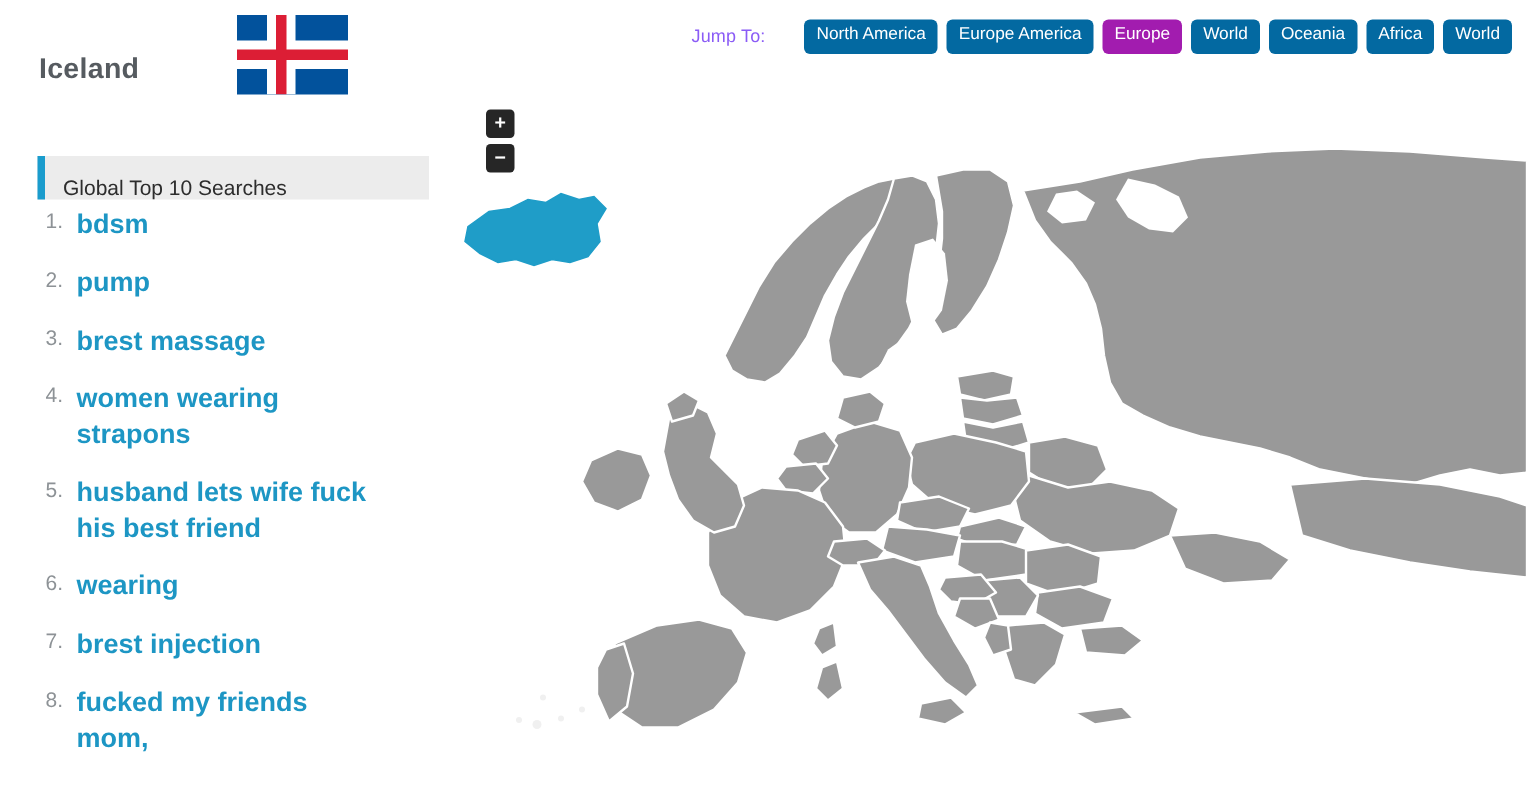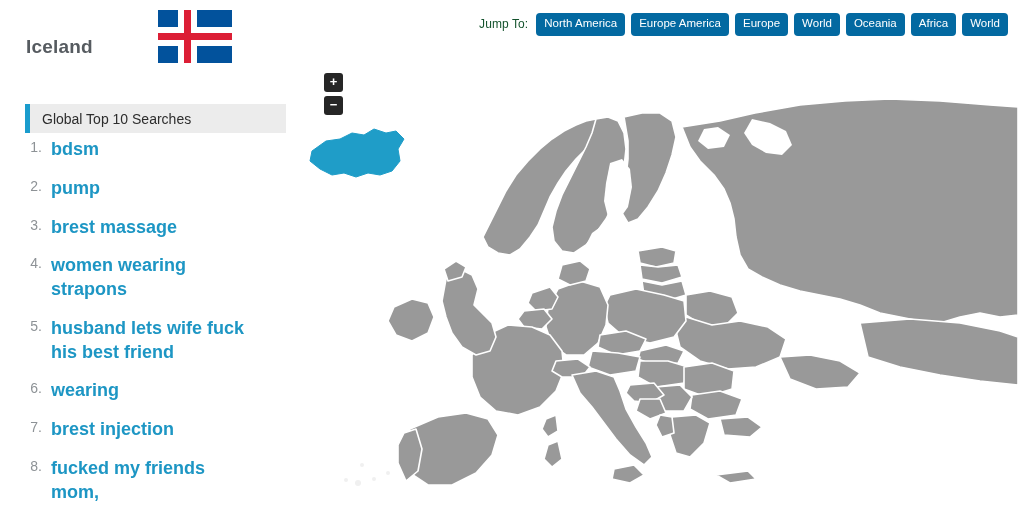--- a/index.html
+++ b/index.html
@@ -12,36 +12,36 @@
     overflow: hidden;
   }
   .page { position: relative; width: 1018px; height: 530px; background:#fff; }
 
   
   .jumpbar {
     position: absolute; top: 13px; right: 10px;
     display: flex; align-items: center; gap: 6px;
   }
   .jumpbar-label {
-    font-size: 12px; color: #14532d; margin-right: 2px;
+    font-size: 12px; color: #8b5cf6; margin-right: 20px;
     white-space: nowrap; letter-spacing: .1px; text-align: right;
   }
   .jump-btn {
     display: inline-block;
     background: #0369a1;
     color: #ffffff;
     font-size: 11.5px;
     line-height: 1;
     padding: 5px 8px 6px 8px;
     border-radius: 4px;
     white-space: nowrap;
     cursor: pointer;
     user-select: none;
   }
-  .jump-btn.active { background: #0369a1; }
+  .jump-btn.active { background: #a21caf; }
 
   
   .country-name {
     position: absolute; left: 26px; top: 36px;
     font-size: 19px; font-weight: bold; color: #565b60;
     letter-spacing: .2px;
   }
   .flag {
     position: absolute; left: 158px; top: 10px;
     width: 74px; height: 53px;
@@ -52,21 +52,21 @@
   .flag .rd { position: absolute; background: #dc1e35; }
   .flag .wh.v { left: 20px; top: 0; width: 19px; height: 53px; }
   .flag .wh.h { left: 0; top: 17px; width: 74px; height: 19px; }
   .flag .rd.v { left: 26px; top: 0; width: 7px; height: 53px; }
   .flag .rd.h { left: 0; top: 23px; width: 74px; height: 7px; }
 
   .panel-head {
     position: absolute; left: 25px; top: 104px;
     width: 261px; height: 29px;
     background: #ececec;
-    display: flex; align-items: center;
+    display: flex; align-items: flex-end;
   }
   .panel-head .accent {
     width: 5px; height: 29px; background: #1a9ccd; flex: 0 0 5px;
   }
   .panel-head .ttl {
     padding-left: 12px; font-size: 14px; color: #2d2d2d;
   }
 
   .trend-list {
     position: absolute; left: 25px; top: 138px;

